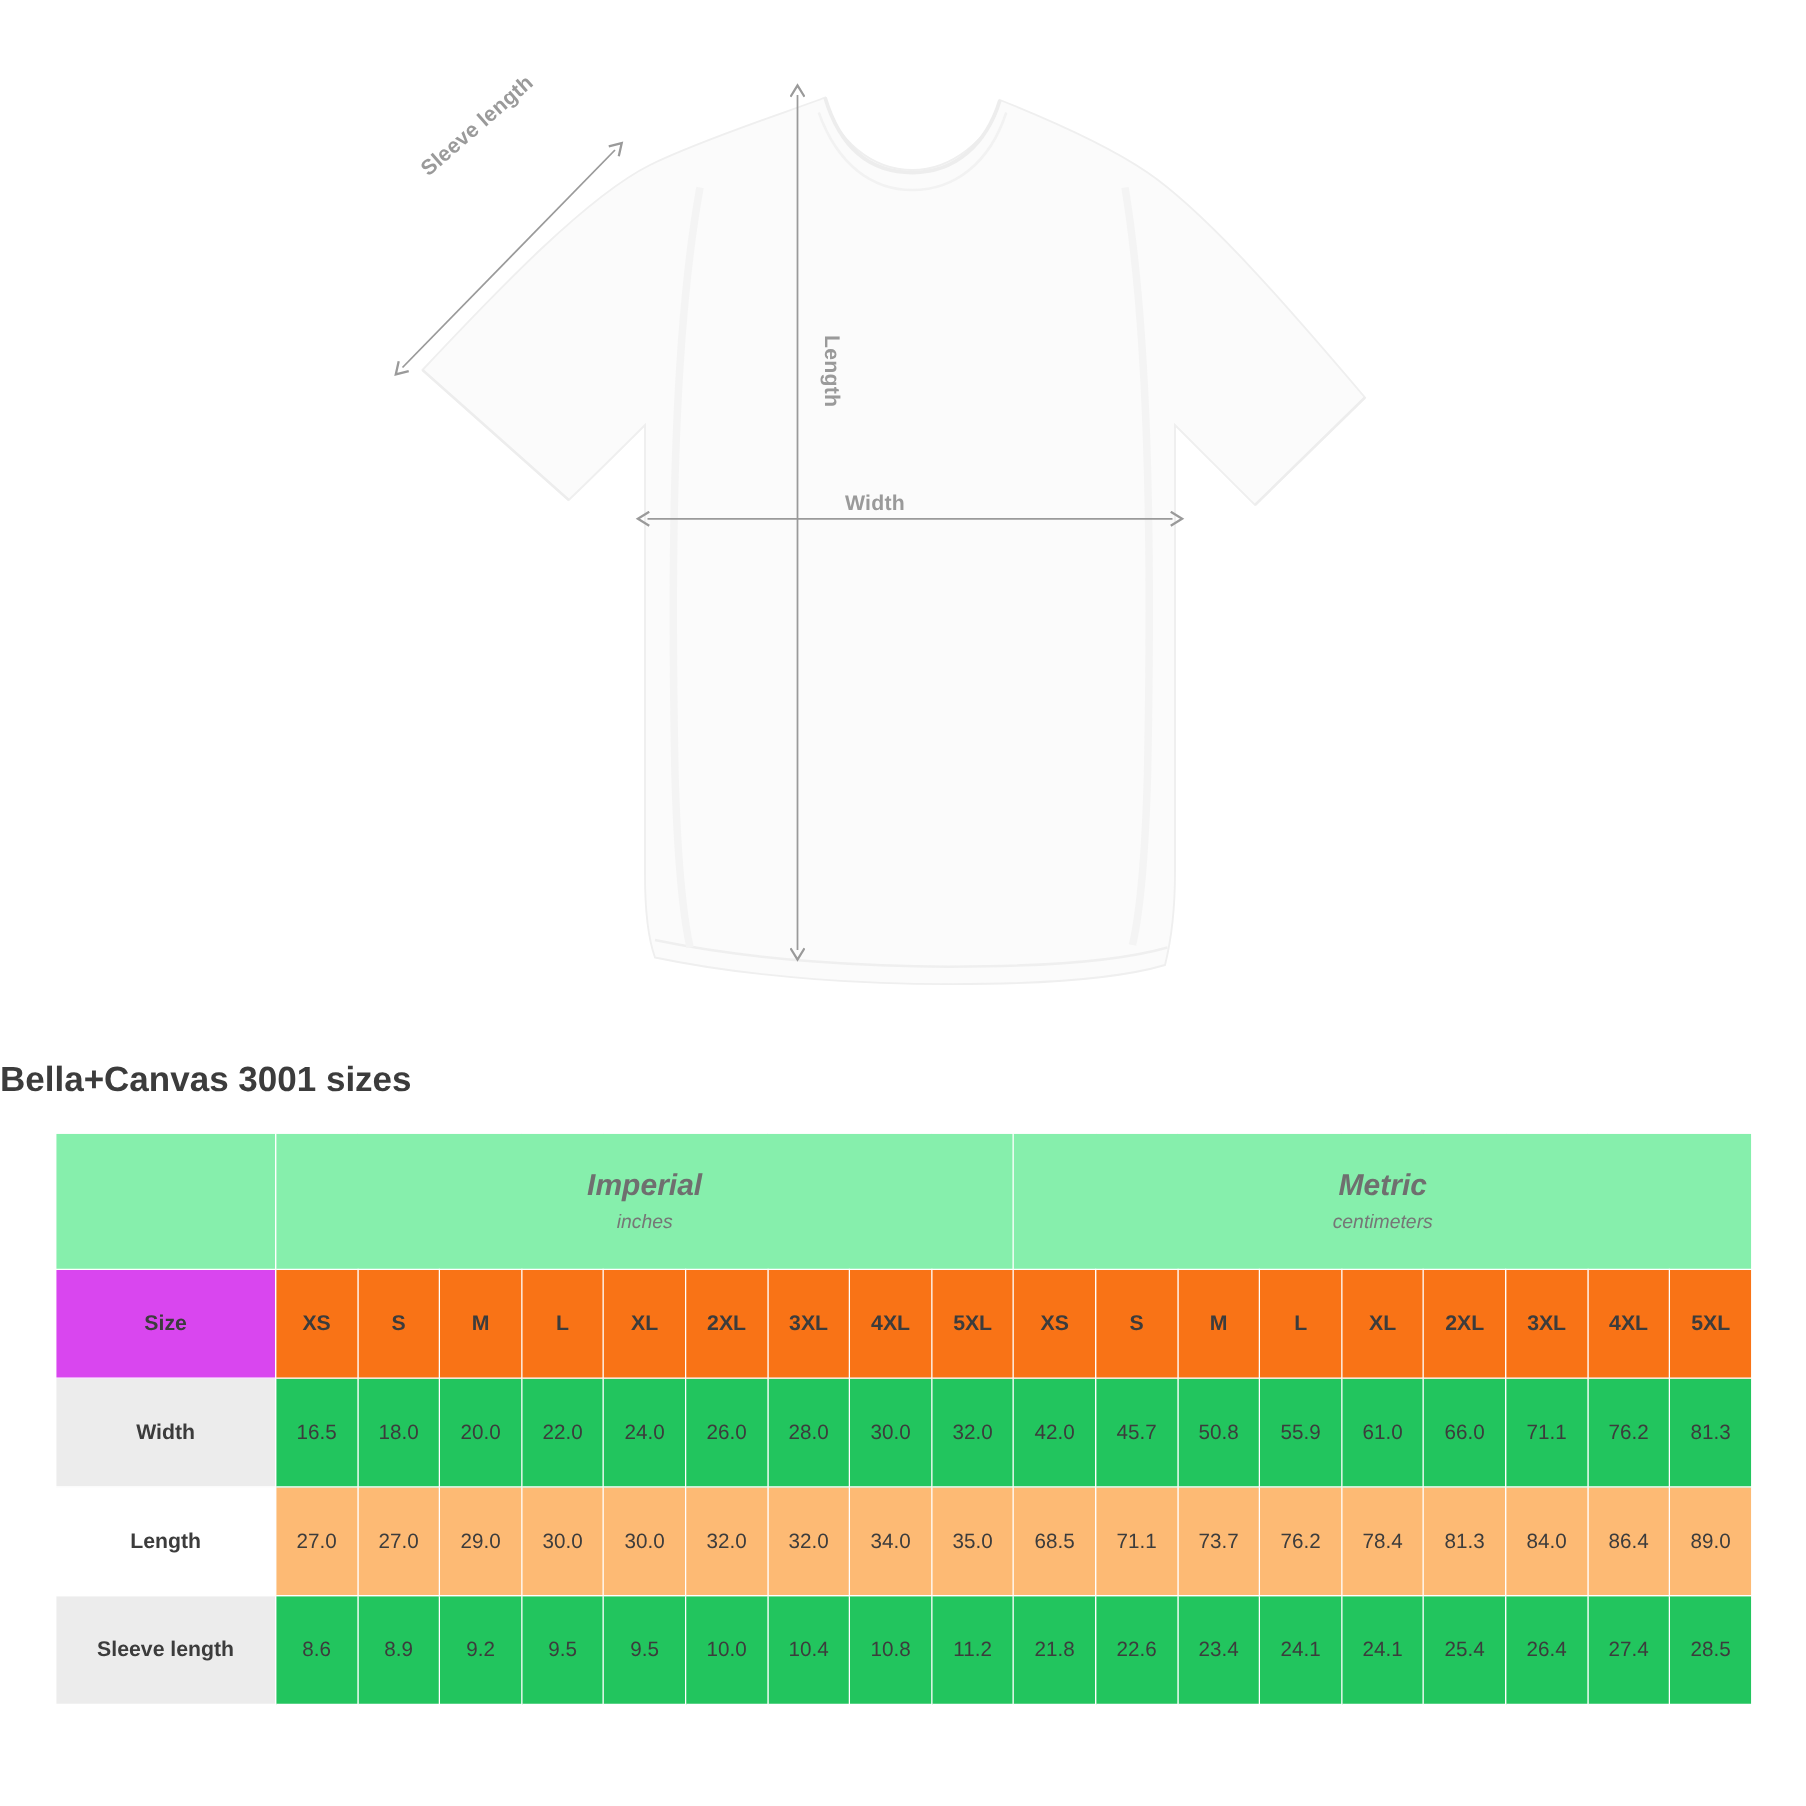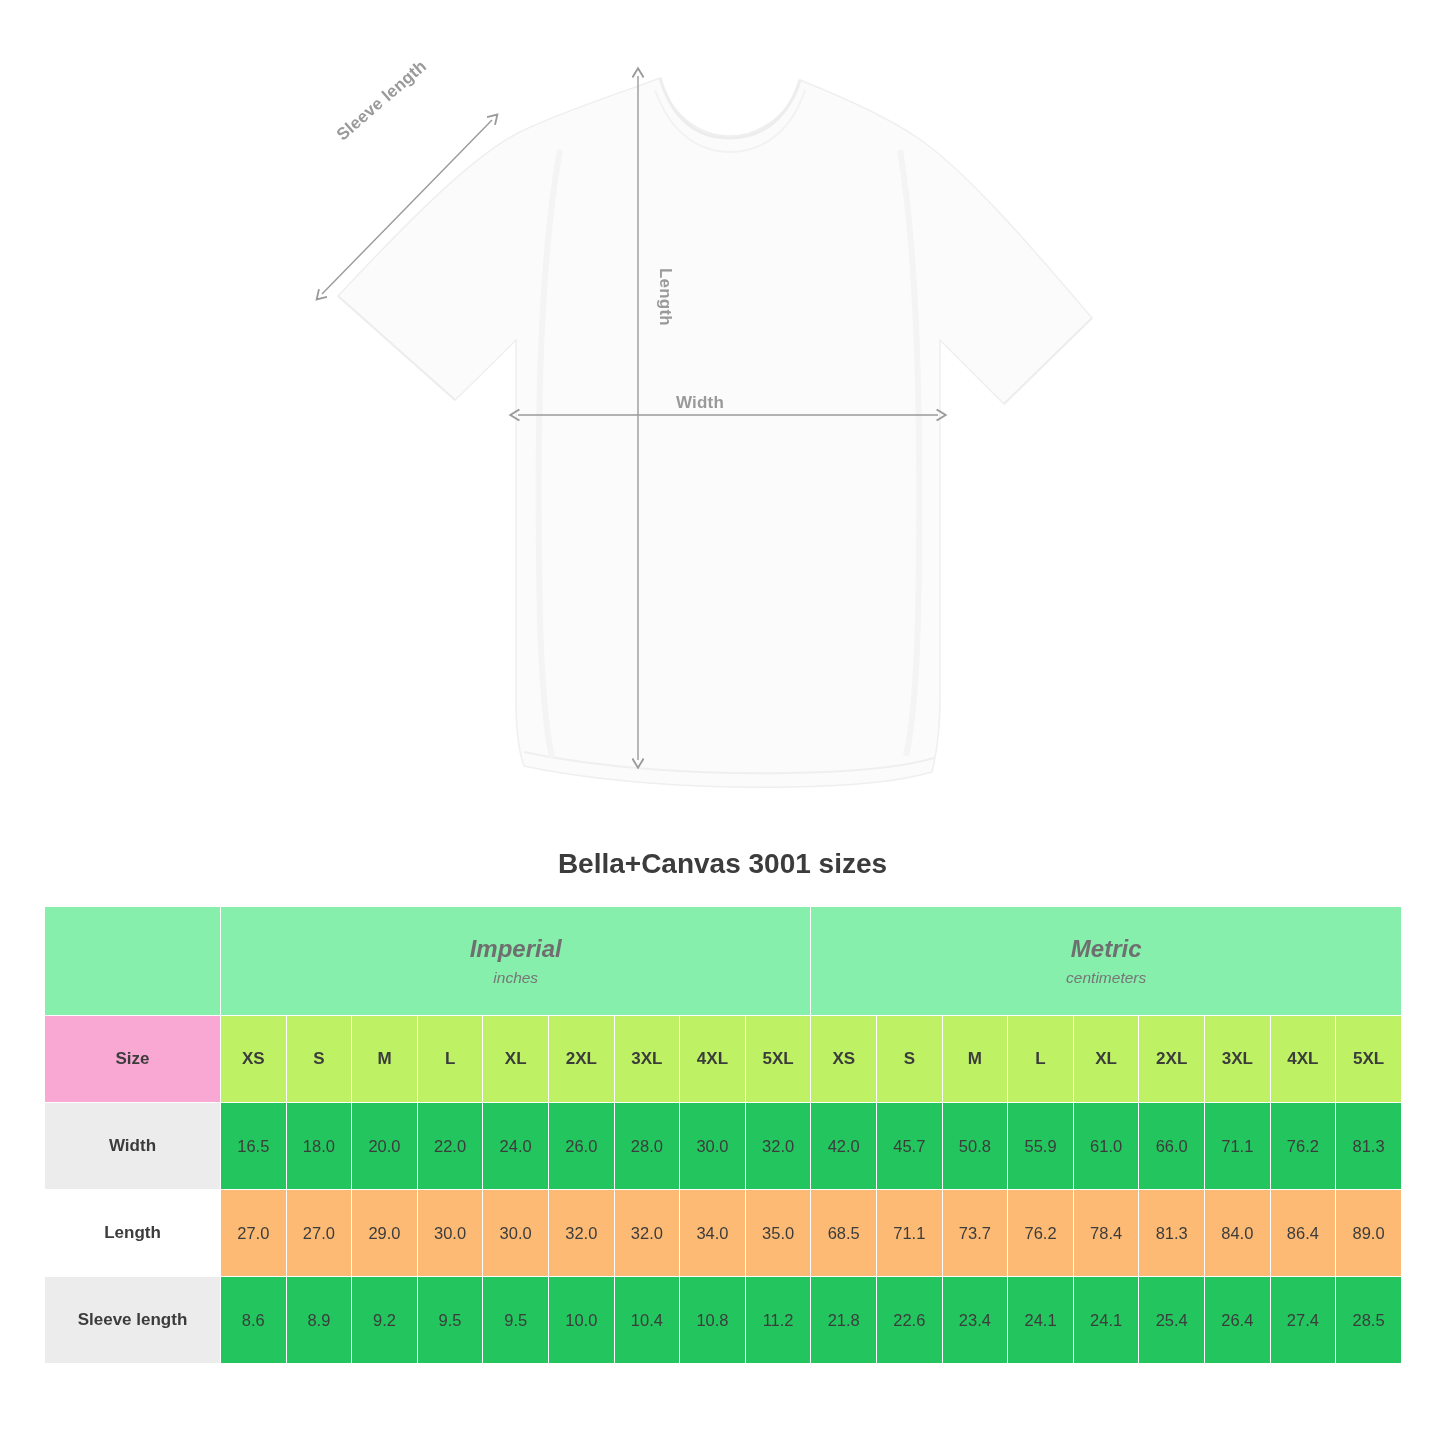--- a/index.html
+++ b/index.html
@@ -51,21 +51,21 @@
   }
   .label-sleeve {
     left: 333px;
     top: 130px;
     transform: rotate(-41deg);
     transform-origin: left top;
   }
 
   
   .title-block {
-    text-align: center;
+    text-align: left;
     margin-top: 28px;
   }
   .chart-title {
     font-size: 28px;
     font-weight: bold;
     color: #3c3c3c;
     margin: 0;
   }
   .chart-note {
     font-size: 16.5px;
@@ -111,24 +111,24 @@
     background: #f2f2f2;
     font-weight: bold;
     font-size: 17px;
     color: #3c3c3c;
   }
   .hdr-row td {
     height: 84px;
     font-weight: bold;
     font-size: 17px;
     color: #3c3c3c;
-    background: #bef264;
+    background: #f97316;
   }
   .hdr-row td.row-head {
-    background: #f9a8d4;
+    background: #d946ef;
   }
   .data-row td {
     height: 84px;
     font-size: 16.5px;
     color: #3c3c3c;
   }
   .data-row.alt td {
     background: #22c55e;
   }
   .data-row.plain td {

